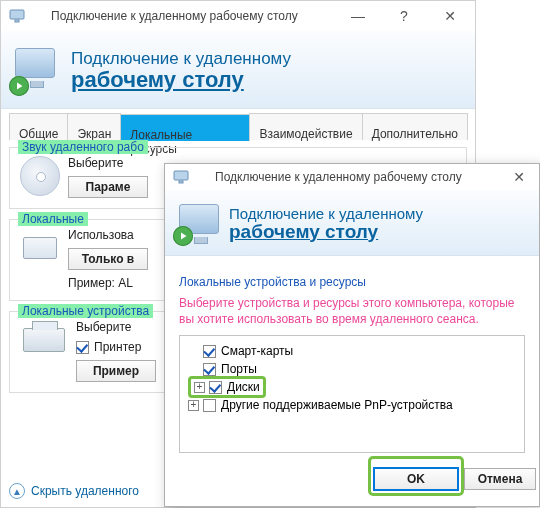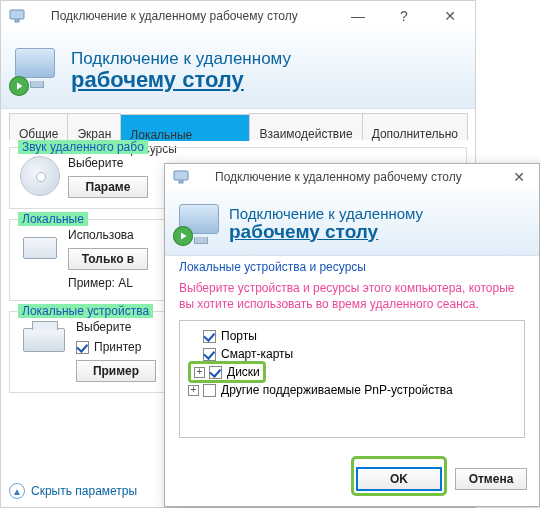--- a/index.html
+++ b/index.html
@@ -175,44 +175,44 @@
     box-shadow:3px 3px 12px rgba(0,0,0,.25);
     z-index:5;
   }
   .win-front .titlebar { height:26px; padding-left:8px; }
   .win-front .tbtn { width:36px; height:26px; }
   .win-front .banner { height:66px; }
   .win-front .banner-icon{ width:42px;height:42px; }
   .win-front .banner-text .l1{ font-size:15px; }
   .win-front .banner-text .l2{ font-size:19px; }
 
-  .modal-body{ padding:4px 14px 0 14px; }
+  .modal-body{ padding:19px 14px 0 14px; }
   .modal-body .legend2{ color:#1a57b8; font-size:12px; margin-bottom:6px; }
   .modal-body .desc{ font-size:12px; color:#ec4899; line-height:1.35; margin-bottom:8px; }
   .tree{
     border:1px solid #c5c5c5;
     height:118px;
     padding:6px 8px;
     font-size:12px;
     overflow:auto;
     background:#fff;
   }
   .tree-row{ display:flex; align-items:center; height:18px; }
   .plus{ width:11px;height:11px;border:1px solid #888;display:inline-flex;align-items:center;justify-content:center;font-size:10px;line-height:1;margin-right:4px;color:#555; background:#fff;}
   .spacer{ width:15px; display:inline-block; }
   .tree .box{ width:13px;height:13px;border:1px solid #888;background:#fff;margin-right:5px;display:inline-flex;align-items:center;justify-content:center;flex-shrink:0;}
   .tree .box.checked:after{content:"";width:8px;height:5px;border:2px solid #1a57b8;border-top:none;border-right:none;transform:rotate(-48deg) translate(0,-1px);}
   .hl{ border:3px solid #76c043; border-radius:4px; padding:0 3px; display:inline-flex; align-items:center; height:22px; }
 
   .modal-footer{
     position:absolute;
-    right:12px; bottom:10px;
+    right:3px; bottom:10px;
     display:flex;
     align-items:center;
-    gap:8px;
+    gap:0;
   }
   .okwrap{ border:3px solid #76c043; border-radius:5px; padding:2px; }
   .btn.ok{ min-width:86px; border:2px solid #0078d7; }
   .btn.cancel{ min-width:72px; }
 </style>
 </head>
 <body>
 
 <div class="win-back">
   <div class="titlebar">
@@ -290,21 +290,21 @@
             <span>Принтер</span>
           </div>
           <span class="btn">Пример</span>
         </div>
       </div>
     </div>
   </div>
 
   <div class="footer">
     <span class="arrow">▲</span>
-    <span>Скрыть параметры</span>
+    <span>Скрыть удаленного</span>
   </div>
 </div>
 
 <div class="win-front">
   <div class="titlebar">
     <span class="icon">
       <svg viewBox="0 0 16 16">
           <rect x="1" y="2" width="14" height="9" rx="1" fill="#b9d3ea" stroke="#6e92b8"></rect>
           <rect x="6" y="12" width="4" height="2" fill="#b9d3ea" stroke="#6e92b8"></rect>
         </svg>
@@ -329,26 +329,26 @@
   </div>
 
   <div class="modal-body">
     <div class="legend2">Локальные устройства и ресурсы</div>
     <div class="desc">Выберите устройства и ресурсы этого компьютера, которые вы хотите использовать во время удаленного сеанса.</div>
 
     <div class="tree">
       <div class="tree-row">
         <span class="spacer"></span>
         <span class="box checked"></span>
-        <span>Порты</span>
+        <span>Смарт-карты</span>
       </div>
       <div class="tree-row">
         <span class="spacer"></span>
         <span class="box checked"></span>
-        <span>Смарт-карты</span>
+        <span>Порты</span>
       </div>
       <div class="tree-row">
         <span class="hl">
           <span class="plus">+</span>
           <span class="box checked"></span>
           <span>Диски</span>
         </span>
       </div>
       <div class="tree-row">
         <span class="plus">+</span>

